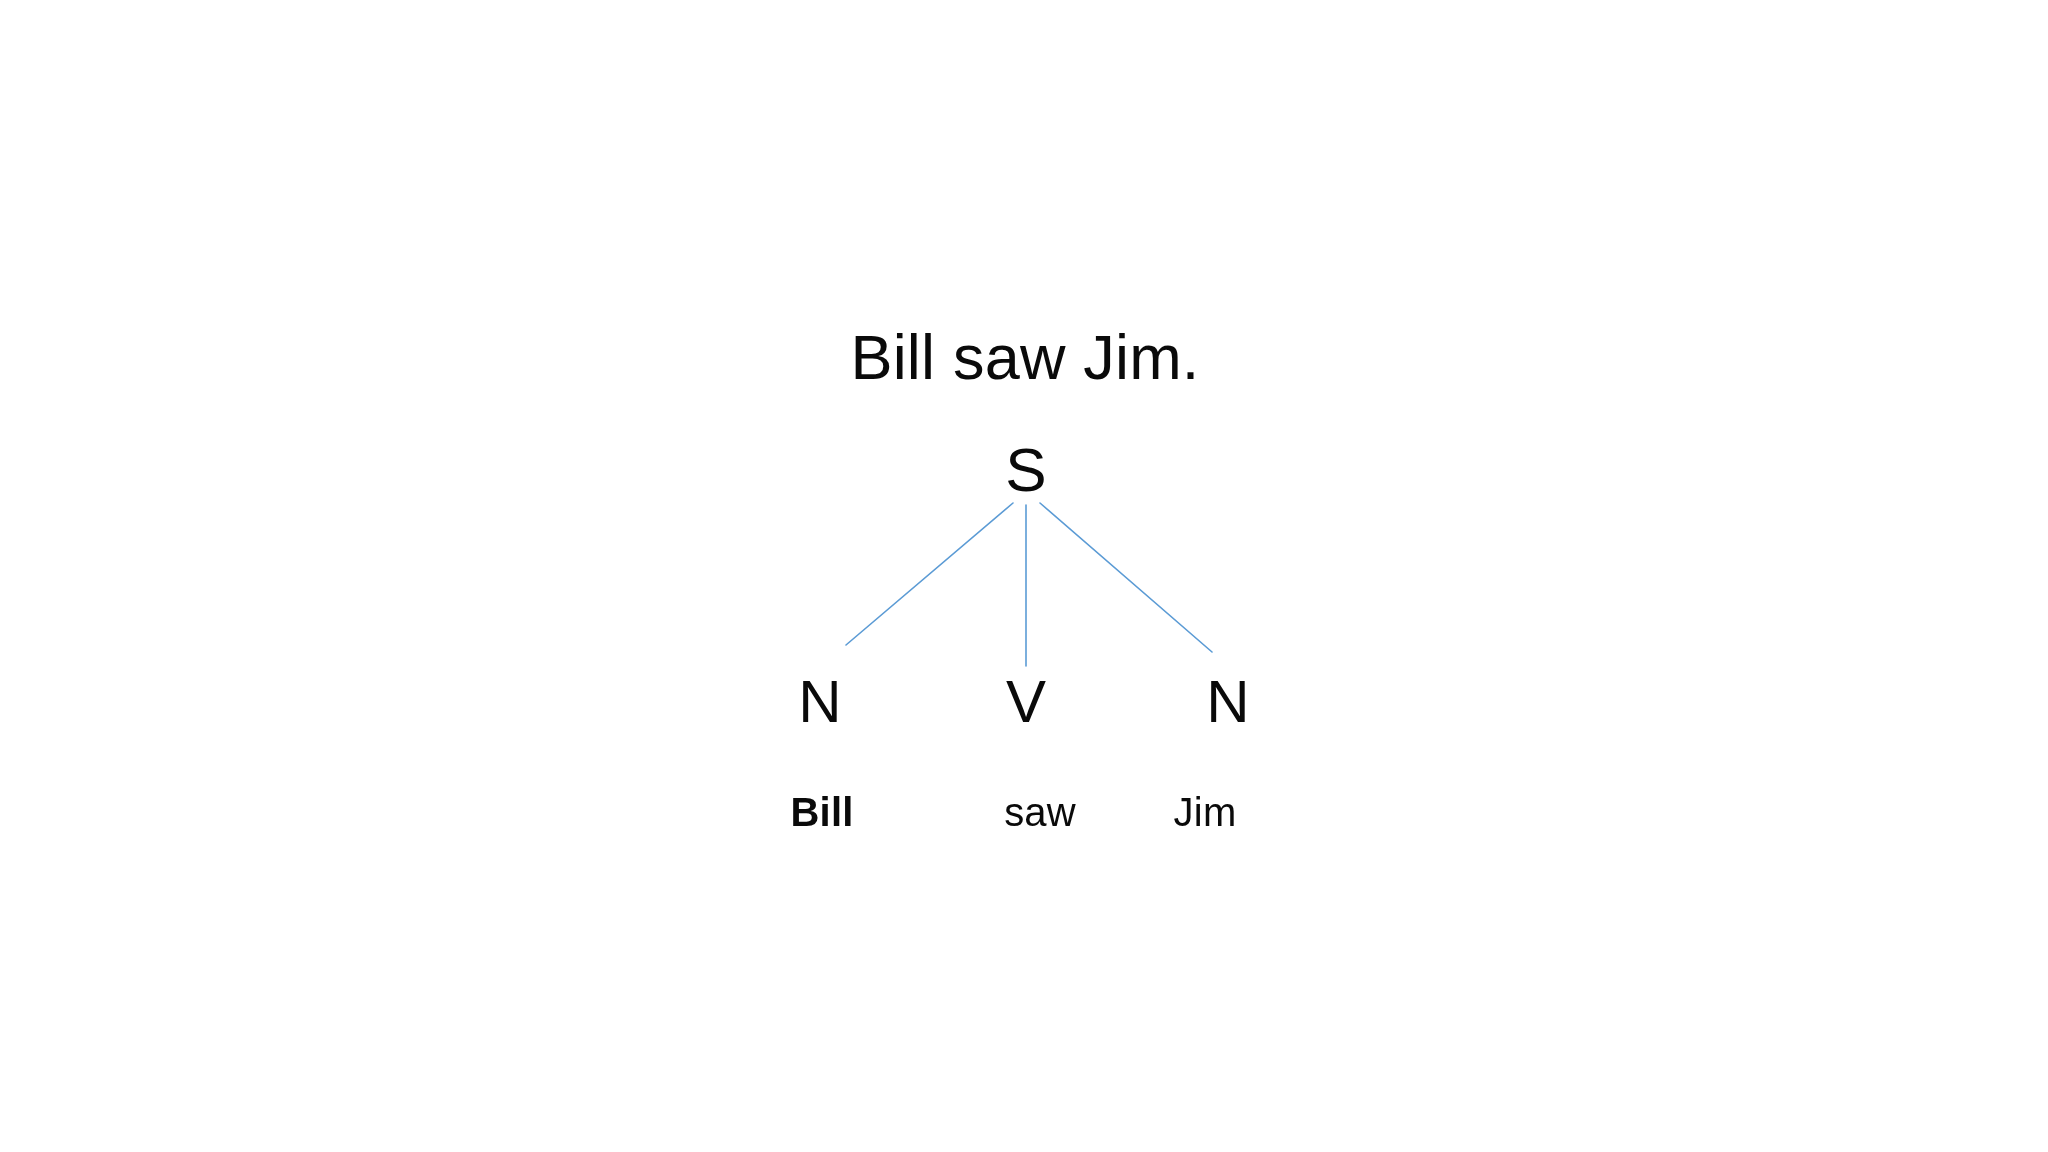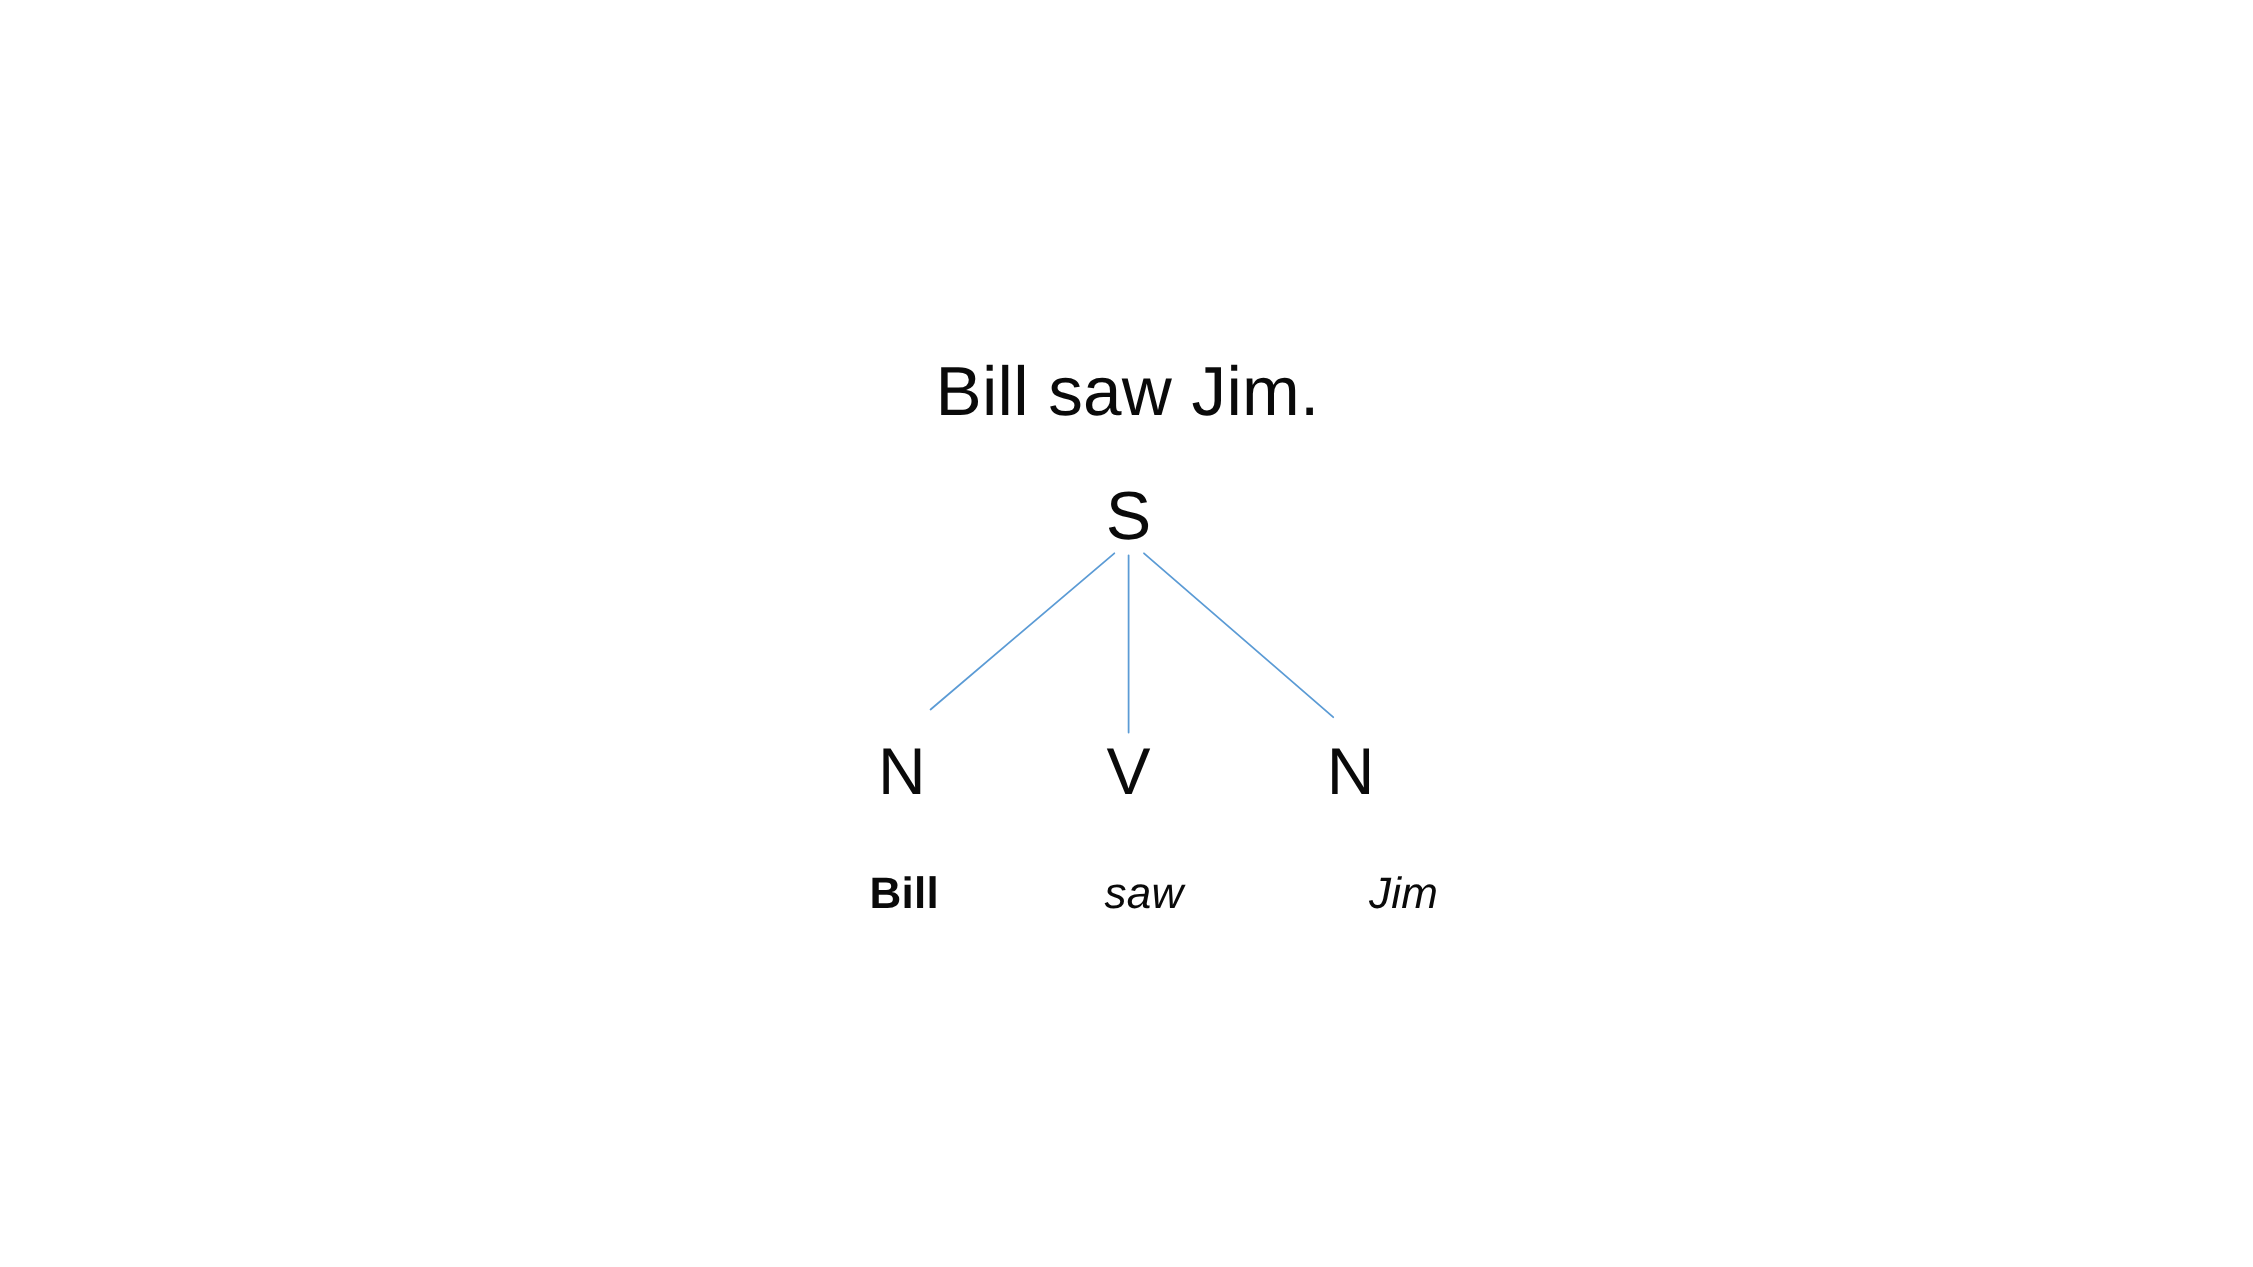--- a/index.html
+++ b/index.html
@@ -65,21 +65,20 @@
   .terminal-word {
     top: 812px;
     font-size: 40px;
   }
   .terminal-word.bold {
     font-weight: 700;
     font-style: normal;
   }
   .terminal-word.italic {
     font-weight: 400;
-    font-style: italic;
     text-align: center;
   }
 
   
   #branch-layer {
     position: absolute;
     left: 0;
     top: 0;
     width: 2048px;
     height: 1152px;
@@ -100,15 +99,15 @@
     <line id="branch-1" stroke-width="1.6" stroke-linecap="round" x1="1026" y1="505" x2="1026" y2="666" stroke="#5B9BD5"></line>
     <line id="branch-2" stroke-width="1.6" stroke-linecap="round" x1="1040" y1="503" x2="1212" y2="652" stroke="#5B9BD5"></line>
   </svg>
 
   <div class="node-text pos-label" id="pos-0" style="left: 820px;">N</div>
   <div class="node-text pos-label" id="pos-1" style="left: 1026px;">V</div>
   <div class="node-text pos-label" id="pos-2" style="left: 1228px;">N</div>
 
   <div class="node-text terminal-word bold" id="word-0" style="left: 822px;">Bill</div>
   <div class="node-text terminal-word italic" id="word-1" style="left: 1040px;">saw</div>
-  <div class="node-text terminal-word italic" id="word-2" style="left: 1276px;">Jim</div>
+  <div class="node-text terminal-word italic" id="word-2" style="left: 1205px;">Jim</div>
 
 </div>
 
 </body></html>

